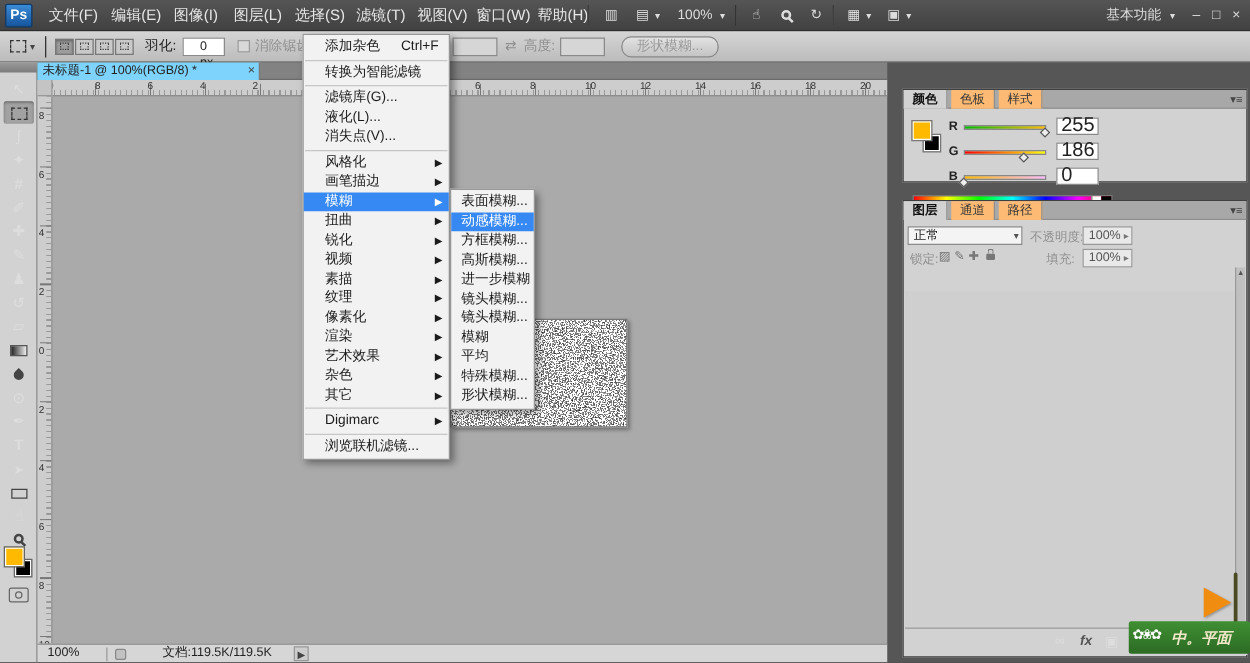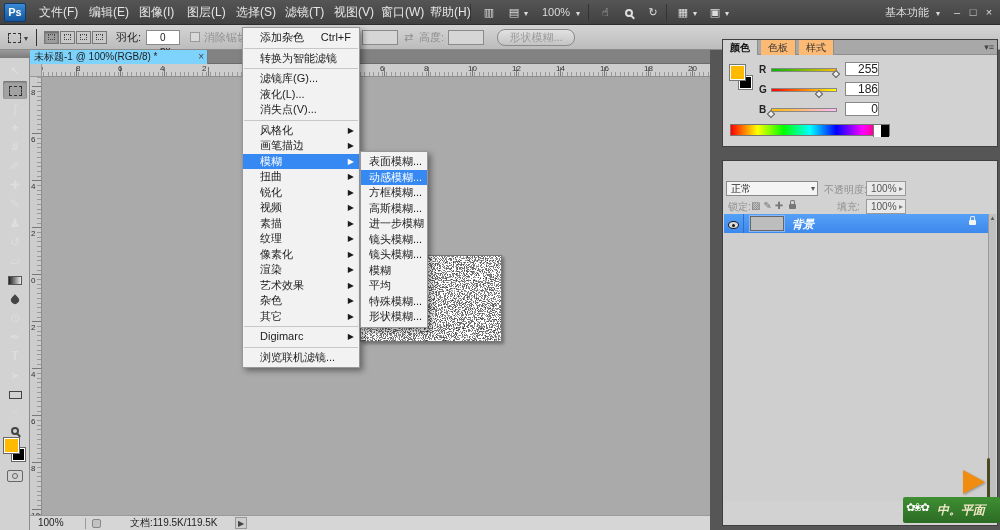--- a/index.html
+++ b/index.html
@@ -103,28 +103,28 @@
   #blursub .mi{padding-left:8px;}
 
   
   #dock{position:absolute;left:710px;top:50px;width:290px;height:480px;background:#565656;}
   .panel{position:absolute;background:#d2d2d2;border:1px solid #3f3f3f;}
   .ptabs{position:absolute;left:0;top:0;right:0;height:15px;background:#a8a8a8;border-bottom:1px solid #8e8e8e;}
   .ptab{position:absolute;top:0;height:15px;line-height:15px;padding:0 7px;font-size:10px;background:#fdba74;border-right:1px solid #8e8e8e;color:#333;}
   .ptab.act{background:#d2d2d2;color:#111;font-weight:bold;}
   .pmenu{position:absolute;right:3px;top:2px;font-size:9px;color:#444;}
   .pmenu::before{content:"▾≡";}
-  #colorpanel{left:722px;top:39px;width:276px;height:108px;text-align:right;}
+  #colorpanel{left:722px;top:71px;width:276px;height:75px;}
   #cp-fg{position:absolute;left:7px;top:25px;width:15px;height:15px;border:1px solid #fff;outline:1px solid #777;z-index:2;}
   #cp-bg{position:absolute;left:16px;top:36px;width:13px;height:13px;border:1px solid #fff;outline:1px solid #777;z-index:1;}
   .srow{position:absolute;left:0;width:100%;height:16px;}
   .slbl{position:absolute;left:36px;top:2px;font-size:10px;font-weight:bold;}
   .strack{position:absolute;left:48px;top:6px;width:66px;height:4px;border:1px solid #888;}
   .sthumb{position:absolute;top:9px;width:6px;height:6px;background:#eee;border:1px solid #555;transform:rotate(45deg);}
-  .sval{position:absolute;left:122px;top:0;width:34px;height:14px;background:#fff;border:1px solid #888;font-size:12px;line-height:12px;padding-left:3px;}
+  .sval{position:absolute;left:122px;top:0;width:34px;height:14px;background:#fff;border:1px solid #888;font-size:16px;line-height:12px;padding-left:3px;}
   #spectrum{position:absolute;left:7px;top:84px;width:160px;height:12px;border:1px solid #777;background:linear-gradient(90deg,#f00,#ff0,#0f0,#0ff,#00f,#f0f,#f00);}
   #spec-w{position:absolute;right:8px;top:0;width:8px;height:12px;background:#fff;border-left:1px solid #777;}
   #spec-b{position:absolute;right:0;top:0;width:8px;height:12px;background:#000;}
 
   #layerspanel{left:722px;top:160px;width:276px;height:366px;}
   .lrow{position:absolute;left:0;width:100%;font-size:10px;}
   .ddbox{position:absolute;left:3px;top:0;width:92px;height:15px;background:#f4f4f4;border:1px solid #8a8a8a;line-height:13px;padding-left:4px;}
   .ddbox .da{position:absolute;right:2px;top:0;font-size:8px;color:#555;}
   .valbox{position:absolute;left:143px;top:0;width:40px;height:15px;background:#e9e9e9;border:1px solid #9a9a9a;line-height:13px;padding-left:4px;color:#555;}
   .valbox .da{position:absolute;right:2px;top:0;font-size:8px;color:#777;}
@@ -380,39 +380,45 @@
       <span class="sthumb" style="left:45px"></span>
       <span class="sval">0</span>
     </div>
     <div id="spectrum">
       <span id="spec-w"></span>
       <span id="spec-b"></span>
     </div>
   </div>
 
   <div class="panel" id="layerspanel">
+    <div class="ptabs">
+      <span class="ptab act" style="left:0">图层</span>
+      <span class="ptab" style="left:38px">通道</span>
+      <span class="ptab" style="left:76px">路径</span>
+      <span class="pmenu"></span>
+    </div>
     <div class="lrow" style="top:20px;height:16px">
       <span class="ddbox"><span>正常</span><span class="da">▾</span></span>
       <span style="position:absolute;left:101px;top:2px;color:#8f8f8f">不透明度:</span>
       <span class="valbox"><span>100%</span><span class="da">▸</span></span>
     </div>
     <div class="lrow" style="top:38px;height:14px">
       <span style="position:absolute;left:5px;top:1px;color:#8f8f8f">锁定:</span>
       <span class="locks"><span>▨</span><span>✎</span><span>✚</span><span class="lock" style="margin-left:3px"></span></span>
       <span style="position:absolute;left:114px;top:1px;color:#8f8f8f">填充:</span>
       <span class="valbox"><span>100%</span><span class="da">▸</span></span>
     </div>
-    <div id="layerrow">
-      <span id="eyecell"><span class="eye"></span></span>
-      <span id="lthumb"></span>
-      <span id="lname">背景</span>
-      <span class="lock white" id="llock"></span>
-    </div>
     <div id="llist"></div>
     <div id="lscroll">▴</div>
+    <div id="lbottom">
+      <span class="lbico icon-g g-link" style="left:120px"></span>
+      <span class="lbico" style="left:140px;font-style:italic;font-weight:bold">fx</span>
+      <span class="lbico icon-g g-mask" style="left:160px"></span>
+      <span class="lbico icon-g g-adj" style="left:178px"></span>
+    </div>
   </div>
 
   <div id="wstem"></div>
   <div id="warrow"></div>
   <div id="wmark">
     <span class="flowers">✿❀✿</span>
     <span id="wmtext">中。平面</span>
   </div>
 
 </div>

